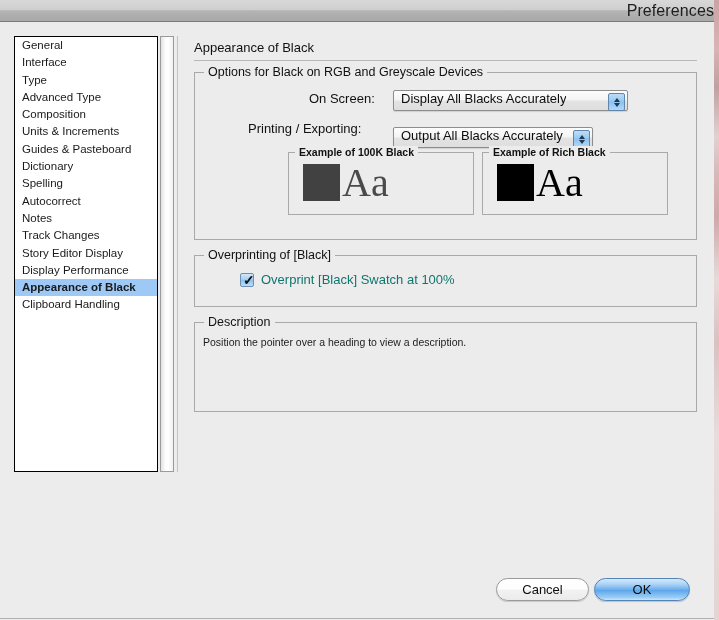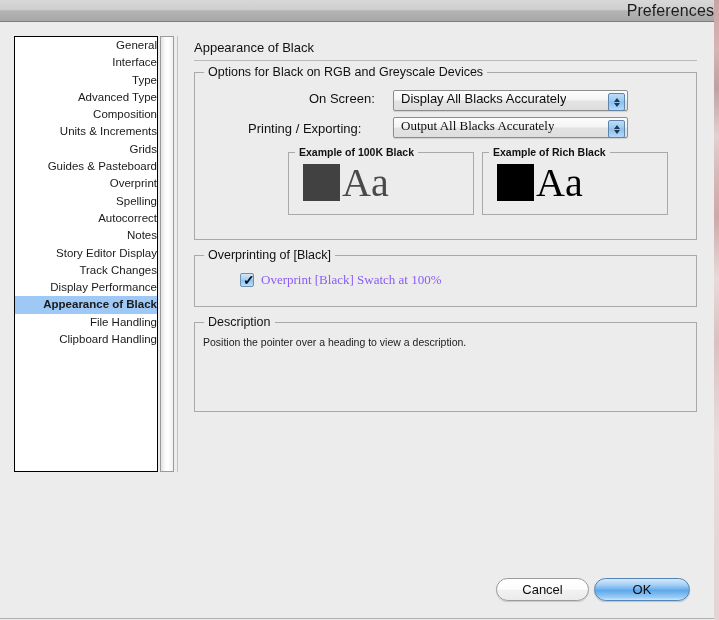--- a/index.html
+++ b/index.html
@@ -60,21 +60,20 @@
   
   #sidebar-box {
     position: absolute;
     left: 14px; top: 36px;
     width: 144px;
     height: 436px;
     background: #ffffff;
     border: 1px solid #000000;
     box-sizing: border-box;
     overflow: hidden;
-    text-align: right;
   }
   .side-item {
     height: 17.3px;
     line-height: 17.3px;
     padding-left: 7px;
     font-size: 11.5px;
     color: #1a1a1a;
     white-space: nowrap;
     overflow: hidden;
   }
@@ -230,24 +229,23 @@
   .checkbox .tick {
     position: absolute;
     left: 2px; top: -1px;
     font-size: 14px;
     line-height: 14px;
     color: #0f0f0f;
     font-weight: bold;
   }
   #overprint-label {
     font-size: 13px;
-    color: #8b5cf6;
+    color: #0f766e;
     margin-left: 7px;
     white-space: nowrap;
-    font-family: Liberation Serif, serif;
   }
 
   #description-text {
     position: absolute;
     left: 203px; top: 336px;
     font-size: 10.5px;
     color: #1c1c1c;
     text-align: center;
   }
 
@@ -295,31 +293,29 @@
     <div id="titlebar-text">Preferences</div>
   </div>
 
   <div id="sidebar-box">
       <div class="side-item">General</div>
       <div class="side-item">Interface</div>
       <div class="side-item">Type</div>
       <div class="side-item">Advanced Type</div>
       <div class="side-item">Composition</div>
       <div class="side-item">Units &amp; Increments</div>
-      <div class="side-item">Grids</div>
       <div class="side-item">Guides &amp; Pasteboard</div>
-      <div class="side-item">Overprint</div>
+      <div class="side-item">Dictionary</div>
       <div class="side-item">Spelling</div>
       <div class="side-item">Autocorrect</div>
       <div class="side-item">Notes</div>
+      <div class="side-item">Track Changes</div>
       <div class="side-item">Story Editor Display</div>
-      <div class="side-item">Track Changes</div>
       <div class="side-item">Display Performance</div>
       <div class="side-item selected" style="background: rgb(158, 200, 245);">Appearance of Black</div>
-      <div class="side-item">File Handling</div>
       <div class="side-item">Clipboard Handling</div>
     </div>
   <div id="sidebar-scroll"></div>
   <div id="sidebar-divider"></div>
 
   <div id="pane-title">Appearance of Black</div>
   <div id="pane-title-rule"></div>
 
   <div class="groupbox" id="group-options">
     <div class="group-label">Options for Black on RGB and Greyscale Devices</div>
@@ -332,21 +328,21 @@
     <span class="popup-text">Display All Blacks Accurately</span>
     <span class="popup-stepper">
       <span class="tri-up"></span>
       <span class="tri-down"></span>
     </span>
   </div>
 
   <div class="form-row" style="left:248px; top:121px;">
     <div class="form-label">Printing / Exporting:</div>
   </div>
-  <div class="popup" style="position:absolute; left:393px; top:117px; width:235px;font-family:Liberation Serif, serif;">
+  <div class="popup" style="position:absolute; left:393px; top:127px; width:200px;">
     <span class="popup-text">Output All Blacks Accurately</span>
     <span class="popup-stepper">
       <span class="tri-up"></span>
       <span class="tri-down"></span>
     </span>
   </div>
 
   <div class="example-box" style="left:252px; top:152px; width:186px; height:63px;">
     <div class="group-label small">Example of 100K Black</div>
     <div class="example-inner">

